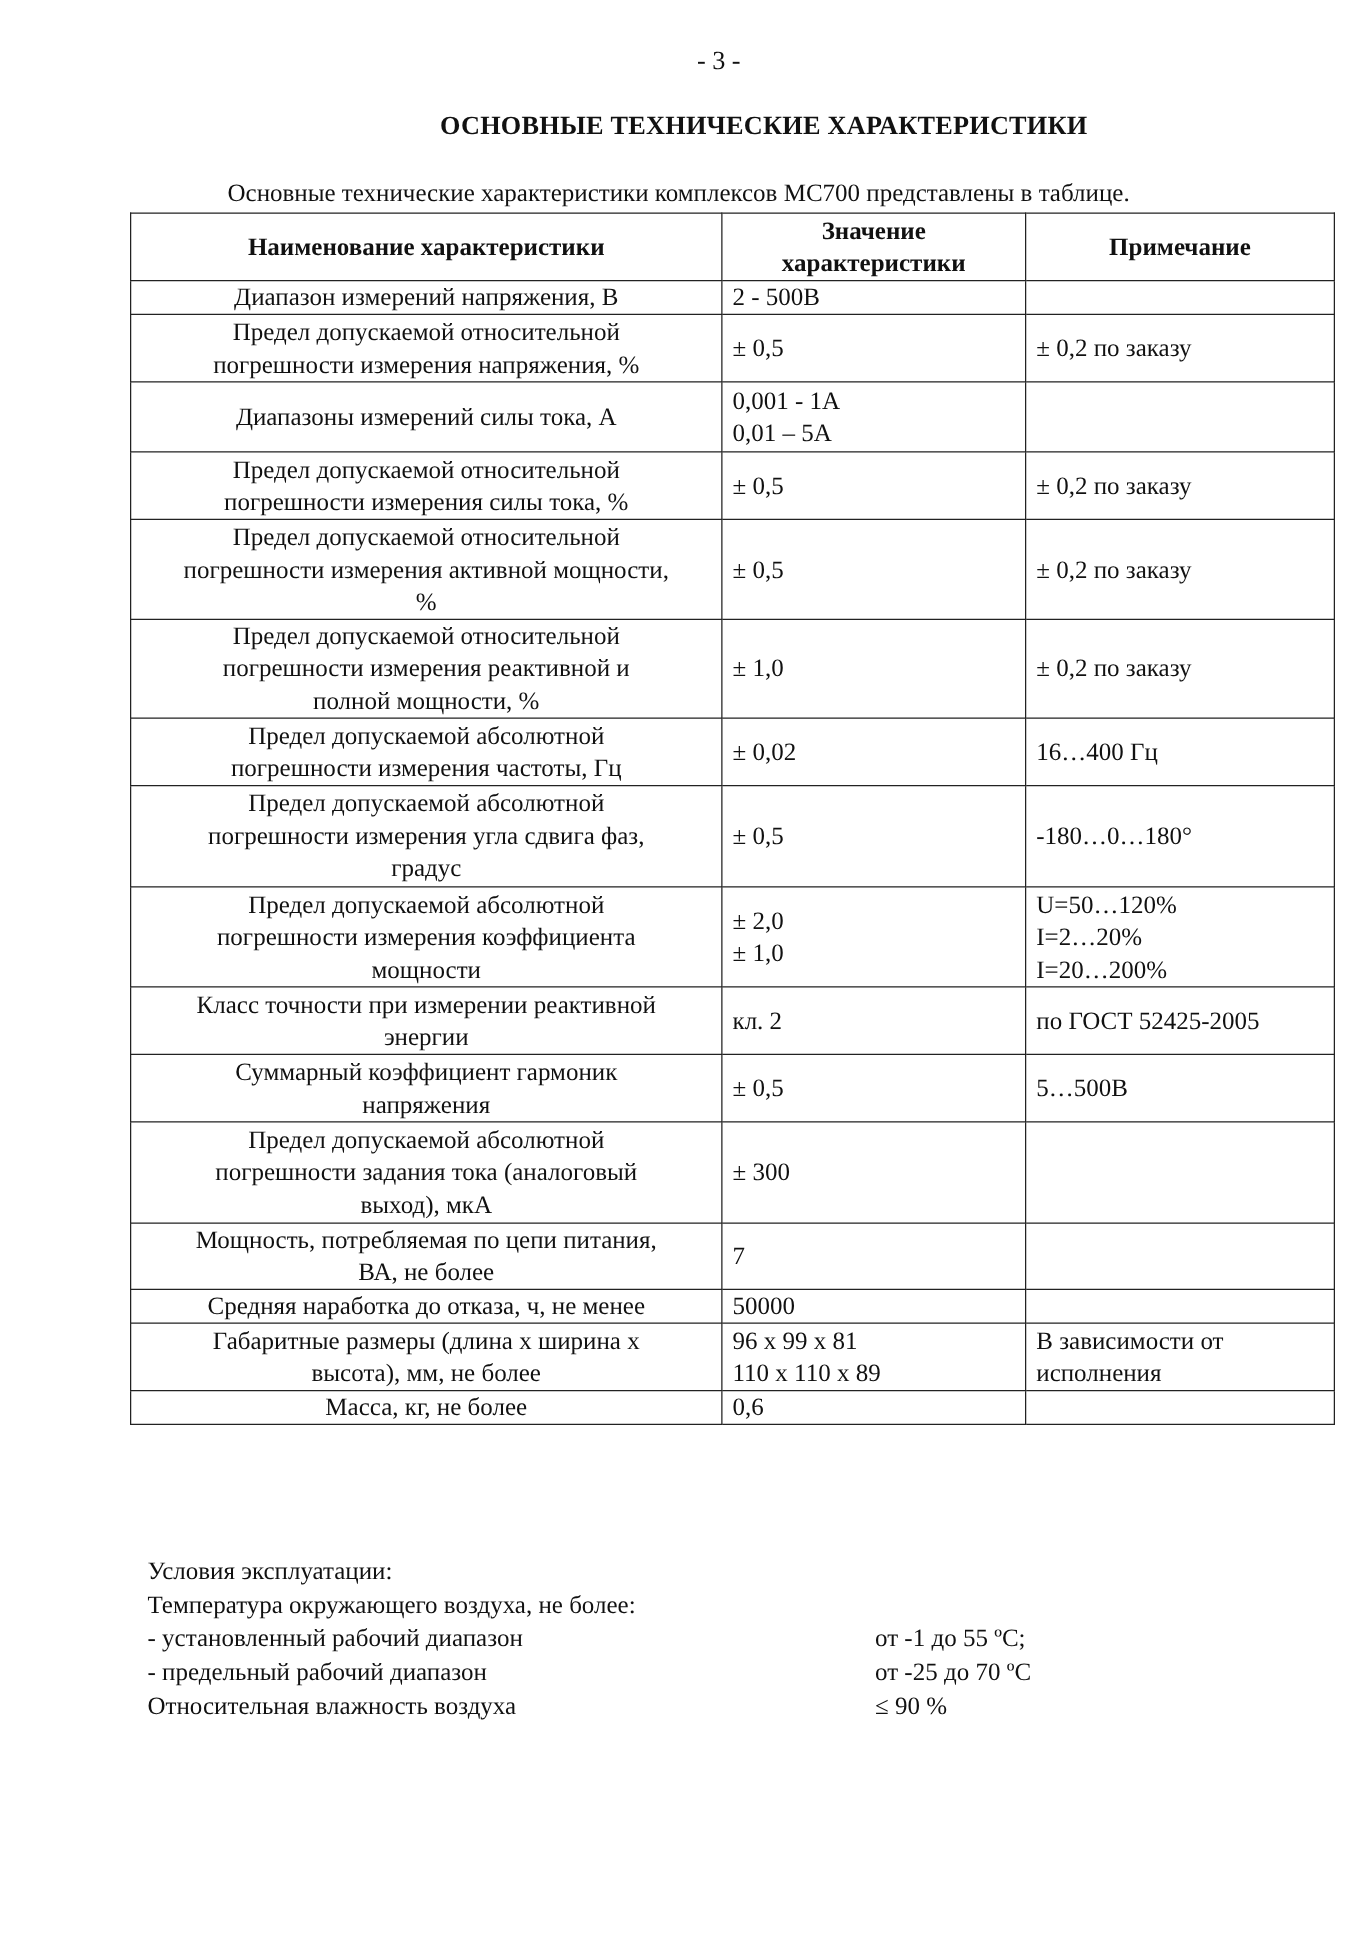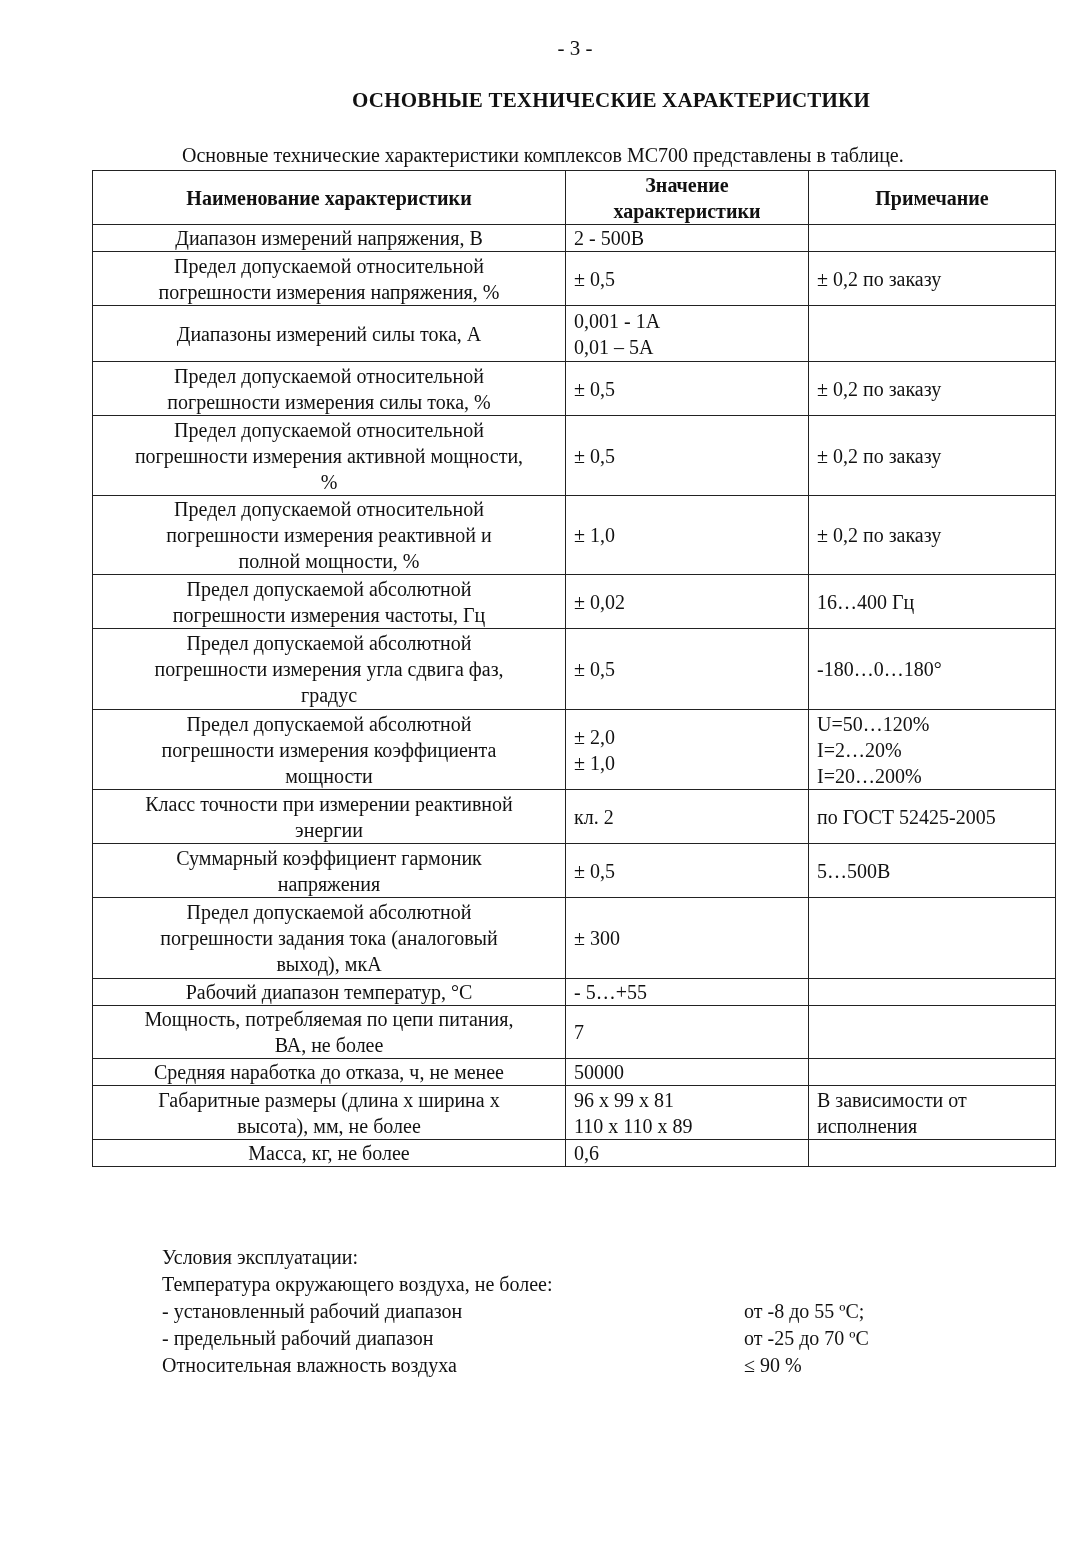--- a/index.html
+++ b/index.html
@@ -13,41 +13,41 @@
     font-size: 21px;
   }
   .title {
     position: absolute; top: 88px; left: 0; width: 1222px; text-align: center;
     font-size: 21px; font-weight: bold; letter-spacing: 0.2px;
   }
   .intro {
     position: absolute; top: 144px; left: 182px; font-size: 20px; white-space: nowrap;
   }
   table.spec {
-    position: absolute; top: 170px; left: 92px;
+    position: absolute; top: 170px; left: 104px;
     width: 963px; border-collapse: collapse; table-layout: fixed;
     font-size: 20px; line-height: 26px;
   }
   table.spec td, table.spec th {
     border: 1.5px solid #222222; padding: 0 8px; vertical-align: middle;
   }
   table.spec th { font-weight: bold; text-align: center; line-height: 26px; }
   col.c1 { width: 473px; }
   col.c2 { width: 243px; }
   col.c3 { width: 247px; }
   td.name { text-align: center; padding-left: 8px; }
   td.val { text-align: left; }
   td.note { text-align: left; padding-left: 10px; }
   td.top { vertical-align: top; }
   td.bottom { vertical-align: bottom; }
   .line { display: block; }
   .conditions {
     position: absolute; top: 1244px; left: 118px; font-size: 20px; line-height: 27px;
   }
-  .cond-row { position: relative; height: 27px; white-space: nowrap; margin-left: 44px; }
+  .cond-row { position: relative; height: 27px; white-space: nowrap; }
   .cond-row .rv { position: absolute; left: 582px; top: 0; }
 </style>
 </head>
 <body>
 
 <div class="page-num">- 3 -</div>
 <div class="title">ОСНОВНЫЕ ТЕХНИЧЕСКИЕ ХАРАКТЕРИСТИКИ</div>
 <div class="intro">Основные технические характеристики комплексов МС700 представлены в таблице.</div>
 
 <table class="spec">
@@ -211,31 +211,20 @@
           <span class="line">погрешности задания тока (аналоговый</span>
           <span class="line">выход), мкА</span>
         </td>
         <td class="val">
           <span class="line">± 300</span>
         </td>
         <td class="note">
           <span class="line"></span>
         </td>
       </tr>
-      <tr style="height: 27px;">
-        <td class="name">
-          <span class="line">Рабочий диапазон температур, °С</span>
-        </td>
-        <td class="val">
-          <span class="line">- 5…+55</span>
-        </td>
-        <td class="note">
-          <span class="line"></span>
-        </td>
-      </tr>
       <tr style="height: 52px;">
         <td class="name">
           <span class="line">Мощность, потребляемая по цепи питания,</span>
           <span class="line">ВА, не более</span>
         </td>
         <td class="val">
           <span class="line">7</span>
         </td>
         <td class="note">
           <span class="line"></span>
@@ -278,21 +267,21 @@
         </td>
       </tr>
     </tbody>
 </table>
 
 <div class="conditions">
   <div class="cond-row">Условия эксплуатации:</div>
   <div class="cond-row">Температура окружающего воздуха, не более:</div>
   <div class="cond-row">
     <span>-  установленный рабочий диапазон</span>
-    <span class="rv">от -8 до 55 ºС;</span>
+    <span class="rv">от -1 до 55 ºС;</span>
   </div>
   <div class="cond-row">
     <span>-  предельный рабочий диапазон</span>
     <span class="rv"> от -25 до 70 ºС</span>
   </div>
   <div class="cond-row">
     <span>Относительная влажность воздуха</span>
     <span class="rv">≤ 90 %</span>
   </div>
 </div>

